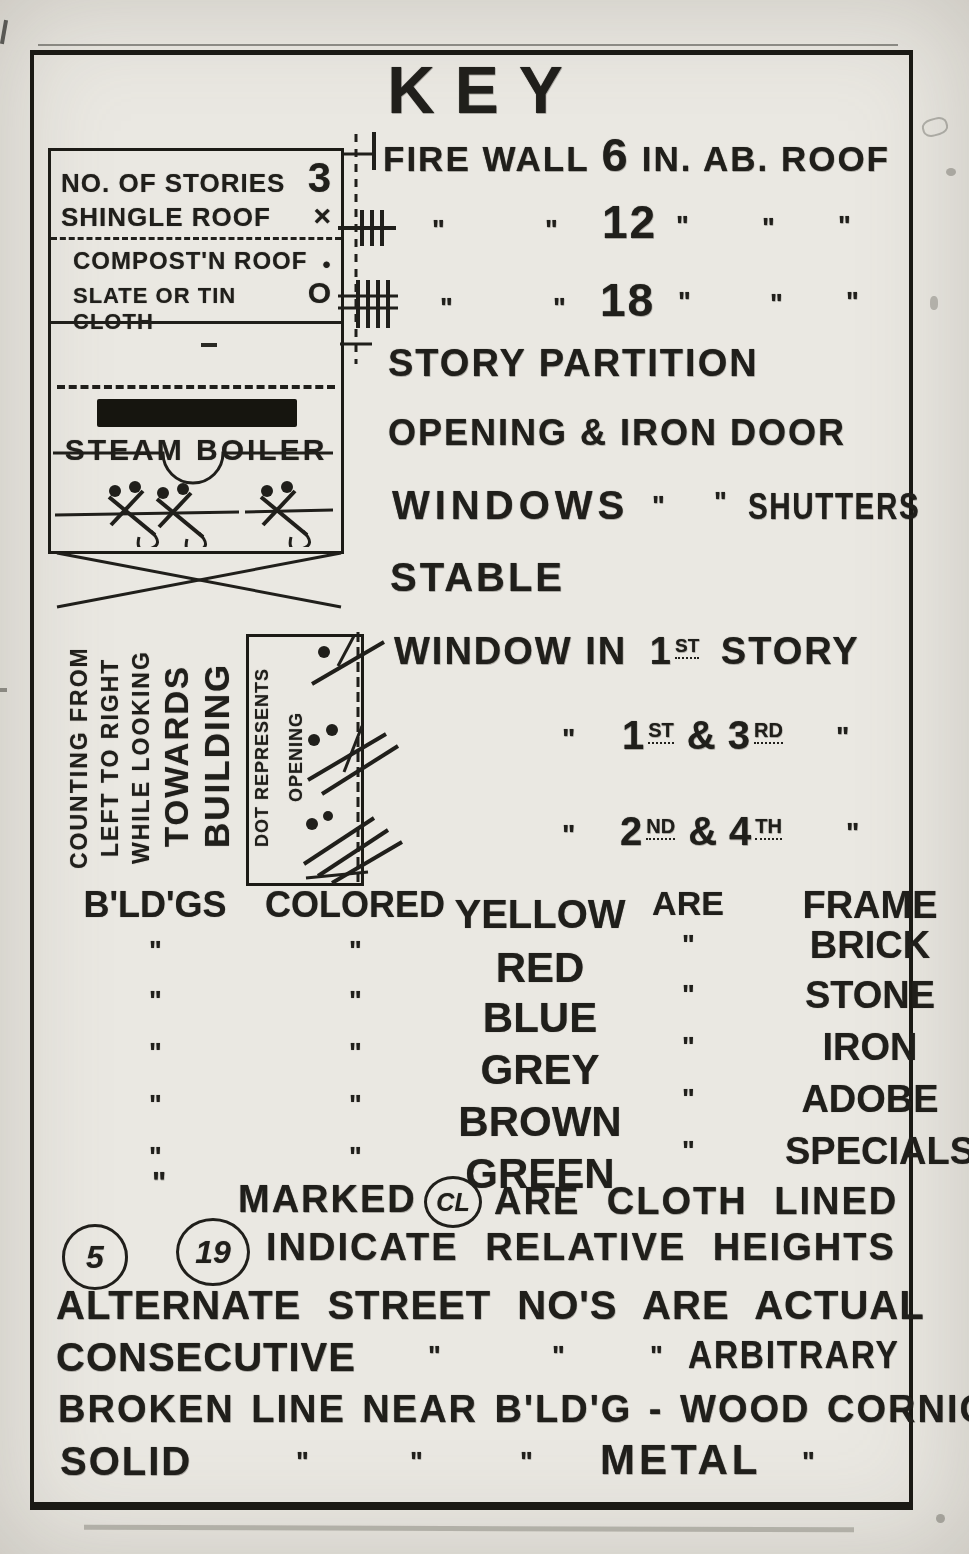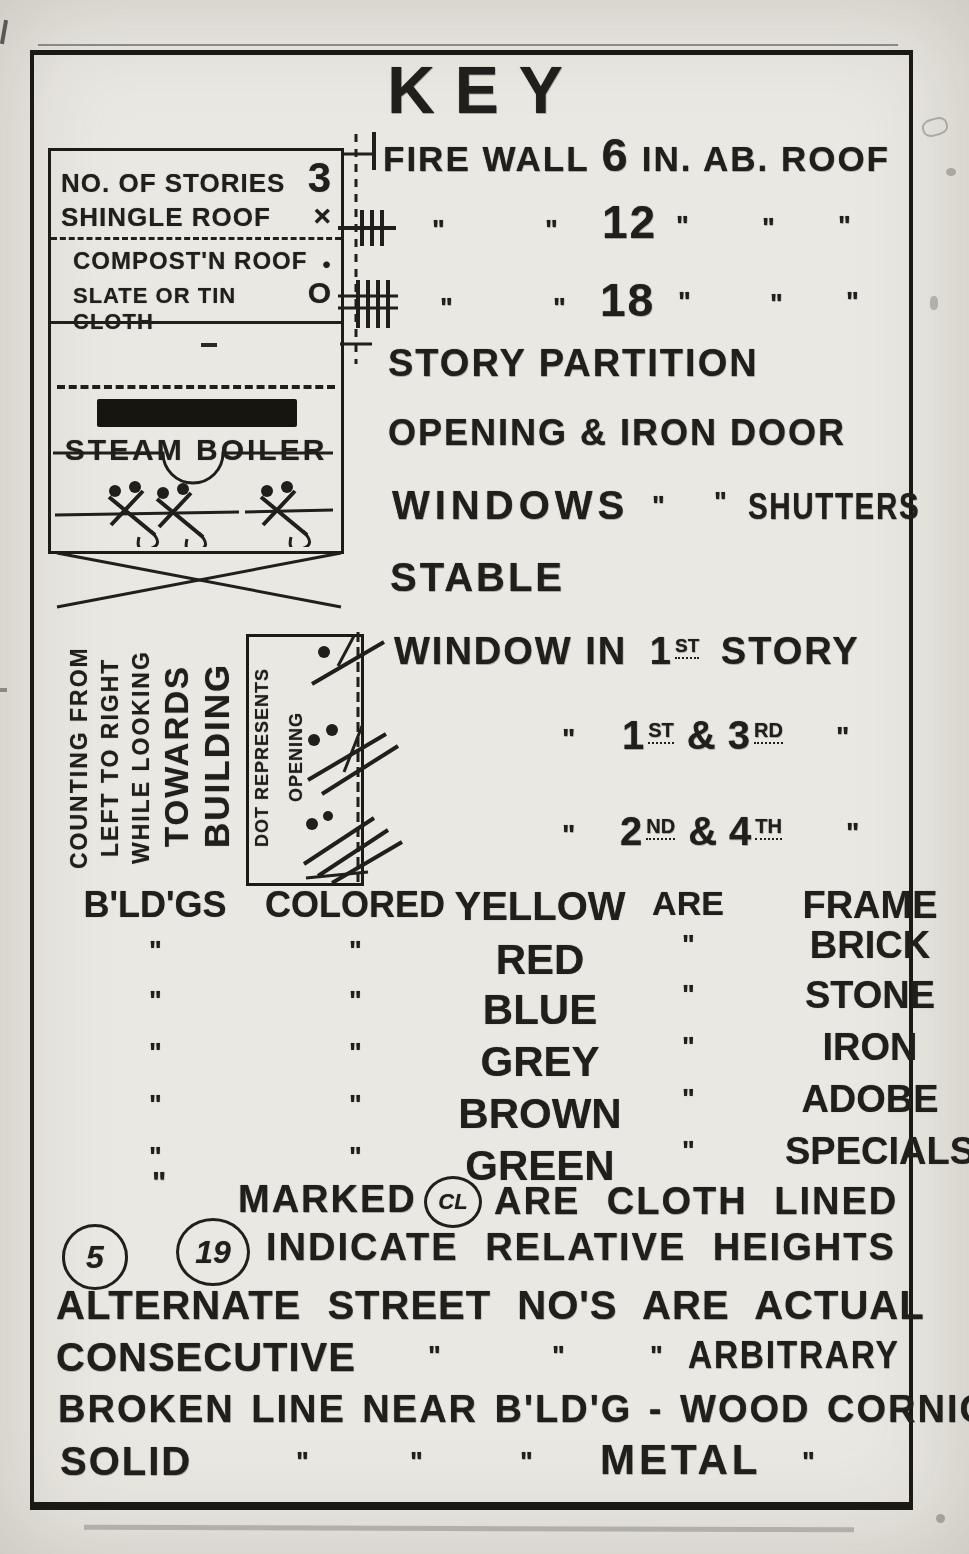--- a/index.html
+++ b/index.html
@@ -29,21 +29,21 @@
          border:solid #1a1914;border-width:5px 4px 8px 4px;}
   .panel{position:absolute;left:48px;top:148px;width:290px;height:400px;
          border:3px solid #1c1b16;}
   .prow{position:absolute;left:10px;right:10px;display:flex;
         justify-content:space-between;align-items:baseline;}
   .pl{font-weight:700;color:var(--ink);text-shadow:0 0 1px rgba(30,28,24,.55);}
   .hline{position:absolute;left:0;right:0;}
   .cell{position:absolute;font-weight:700;color:var(--ink);text-align:center;
         white-space:nowrap;text-shadow:0 0 1px rgba(30,28,24,.55);}
   .c1{left:75px;width:160px;}  .c2{left:255px;width:200px;}
-  .c3{left:450px;width:180px;} .c4{left:628px;width:120px;}
+  .c3{left:450px;width:180px;margin-top:8px;} .c4{left:628px;width:120px;}
   .c5{left:772px;width:170px;transform:translateY(-12px);margin-left:13px;}
   .hdr .c5{transform:none;}
   .circle{position:absolute;border:3px solid var(--ink);border-radius:50%;
           display:flex;align-items:center;justify-content:center;
           font-weight:700;color:var(--ink);
           text-shadow:0 0 1px rgba(30,28,24,.5);}
   svg line, svg path{stroke:var(--ink);}
   .spk{position:absolute;}
 </style>
 </head>
@@ -247,21 +247,21 @@
   <div style="position:absolute;left:0;top:1142px;width:969px;height:52px;">
     <span class="cell c1 d">"</span>
     <span class="cell c2 d">"</span>
     <span class="cell c3" style="font-size:42px;">GREEN</span>
     <span class="cell c4 d" style="transform:translateY(-6px);">"</span>
     <span class="cell c5" style="font-size:38px;">SPECIALS</span>
   </div>
 
   <span class="t d" style="left:152px;top:1166px;font-size:30px;">"</span>
   <span class="t" style="left:238px;top:1180px;font-size:38px;">MARKED</span>
-  <div class="circle" style="left:424px;top:1176px;width:52px;height:46px;font-size:22px;font-style:italic;">
+  <div class="circle" style="left:424px;top:1176px;width:52px;height:46px;font-size:25px;font-style:italic;">
     <span>CL</span>
   </div>
   <span class="t" style="left:494px;top:1182px;font-size:38px;word-spacing:14px;">ARE CLOTH LINED</span>
 
   <div class="circle" style="left:62px;top:1224px;width:60px;height:60px;font-size:32px;font-style:italic;">
     <span>5</span>
   </div>
   <div class="circle" style="left:176px;top:1218px;width:68px;height:62px;font-size:32px;font-style:italic;">
     <span>19</span>
   </div>

